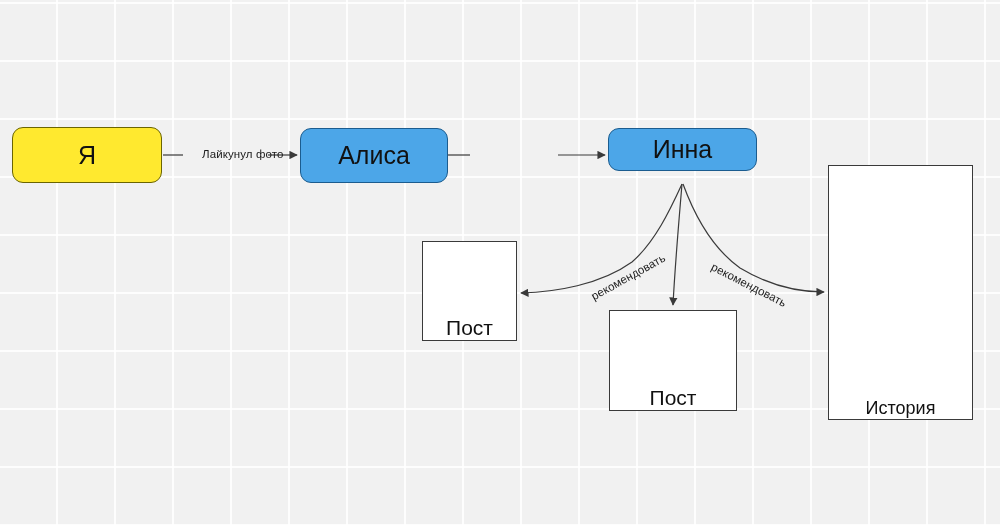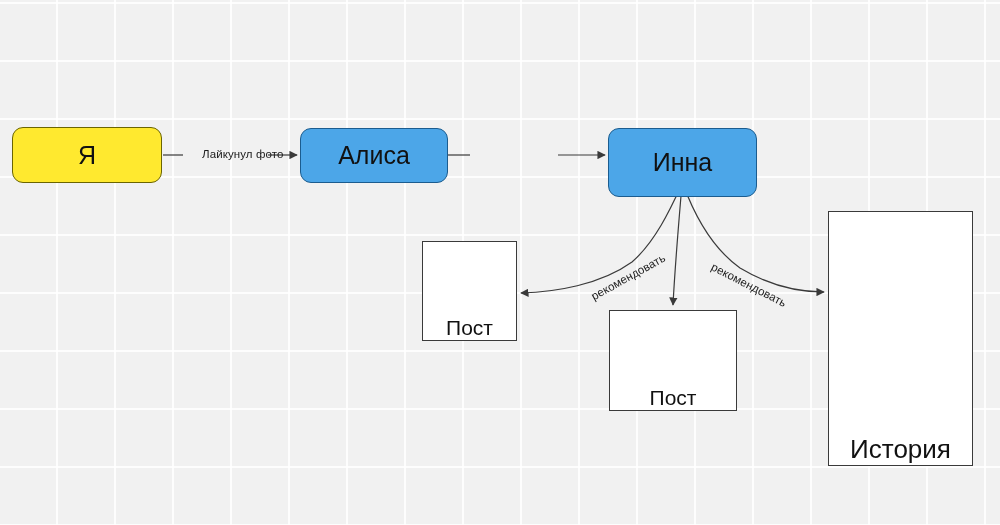--- a/index.html
+++ b/index.html
@@ -49,22 +49,21 @@
     border: 1.6px solid #1b5c8f;
     font-size: 25px;
   }
   .node-plain {
     background: #ffffff;
     border: 1.5px solid #3a3a3a;
     font-size: 21px;
     align-items: flex-end;
   }
   .node-plain.big {
-    font-size: 26px;
-    margin-top: 46px;
+    font-size: 18px;
   }
   .edge-label {
     position: absolute;
     color: #1a1a1a;
     font-size: 11.5px;
     line-height: 14px;
     white-space: nowrap;
     letter-spacing: 0.1px;
   }
   .edge-label.two-line {
@@ -106,21 +105,21 @@
   </svg>
 
   <div class="node node-rounded node-yellow" style="left:12px; top:127px; width:150px; height:56px;">
     <span>Я</span>
   </div>
 
   <div class="node node-rounded node-blue" style="left:300px; top:128px; width:148px; height:55px;">
     <span>Алиса</span>
   </div>
 
-  <div class="node node-rounded node-blue" style="left:608px; top:128px; width:149px; height:69px;">
+  <div class="node node-rounded node-blue" style="left:608px; top:128px; width:149px; height:43px;">
     <span>Инна</span>
   </div>
 
   <div class="node node-plain" style="left:422px; top:241px; width:95px; height:100px;">
     <span>Пост</span>
   </div>
 
   <div class="node node-plain" style="left:609px; top:310px; width:128px; height:101px;">
     <span>Пост</span>
   </div>

